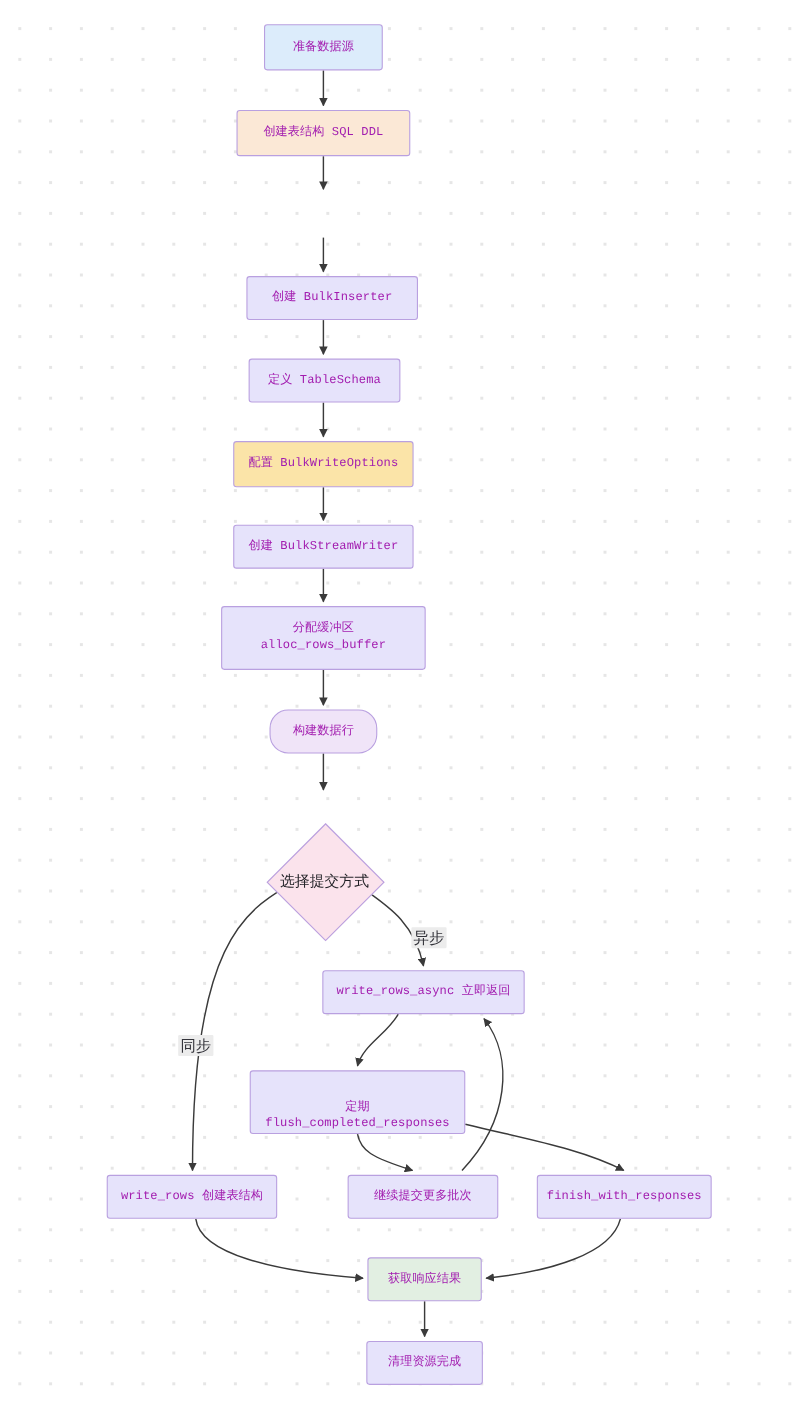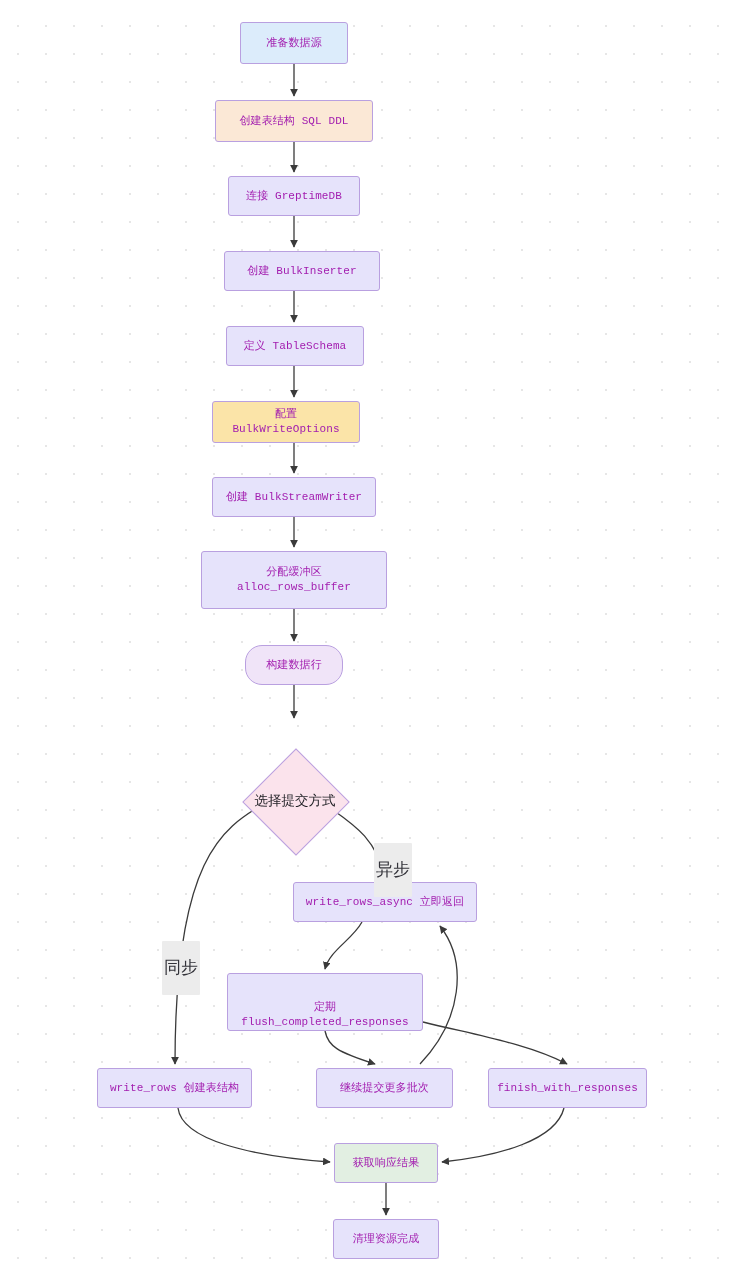--- a/index.html
+++ b/index.html
@@ -68,24 +68,24 @@
     position: relative;
     z-index: 3;
     font-size: 13.5px;
     color: #1f1f24;
     white-space: nowrap;
   }
 
   .edge-label {
     position: absolute;
     z-index: 3;
-    font-size: 17px;
+    font-size: 14px;
     color: #33333a;
     background: #ececec;
-    padding: 17px 2px;
+    padding: 1px 2px;
     border-radius: 1px;
     white-space: nowrap;
     line-height: 1.2;
   }
 </style>
 </head>
 <body>
 
 <div id="canvas" style="background-image: radial-gradient(circle, rgb(230, 230, 230) 1.4px, transparent 1.5px); background-size: 28px 28px;">
 
@@ -116,30 +116,27 @@
       <path d="M 386 1183 L 386 1215"></path>
     </g>
   </svg>
 
   <div class="node" style="left: 240px; top: 22px; width: 108px; height: 42px; background: rgb(220, 236, 251); border-color: rgb(185, 160, 224);">
     <span class="txt">准备数据源</span>
   </div>
   <div class="node" style="left: 215px; top: 100px; width: 158px; height: 42px; background: rgb(251, 232, 214); border-color: rgb(185, 160, 224);">
     <span class="txt">创建表结构 SQL DDL</span>
   </div>
-  <div class="node" style="left: 228px; top: 176px; width: 132px; height: 40px; background: rgb(230, 227, 251); border-color: rgb(185, 160, 224);">
-    <span class="txt">连接 GreptimeDB</span>
-  </div>
   <div class="node" style="left: 224px; top: 251px; width: 156px; height: 40px; background: rgb(230, 227, 251); border-color: rgb(185, 160, 224);">
     <span class="txt">创建 BulkInserter</span>
   </div>
   <div class="node" style="left: 226px; top: 326px; width: 138px; height: 40px; background: rgb(230, 227, 251); border-color: rgb(185, 160, 224);">
     <span class="txt">定义 TableSchema</span>
   </div>
-  <div class="node" style="left: 212px; top: 401px; width: 148px; height: 42px; background: rgb(251, 228, 168); border-color: rgb(185, 160, 224);">
+  <div class="node" style="left: 212px; top: 401px; width: 164px; height: 42px; background: rgb(251, 228, 168); border-color: rgb(185, 160, 224);">
     <span class="txt">配置 BulkWriteOptions</span>
   </div>
   <div class="node" style="left: 212px; top: 477px; width: 164px; height: 40px; background: rgb(230, 227, 251); border-color: rgb(185, 160, 224);">
     <span class="txt">创建 BulkStreamWriter</span>
   </div>
   <div class="node" style="left: 201px; top: 551px; width: 186px; height: 58px; background: rgb(230, 227, 251); border-color: rgb(185, 160, 224);">
     <span class="txt">分配缓冲区
 alloc_rows_buffer</span>
   </div>
   <div class="node" style="left: 245px; top: 645px; width: 98px; height: 40px; background: rgb(240, 228, 248); border-color: rgb(185, 160, 224); border-radius: 17px;">

